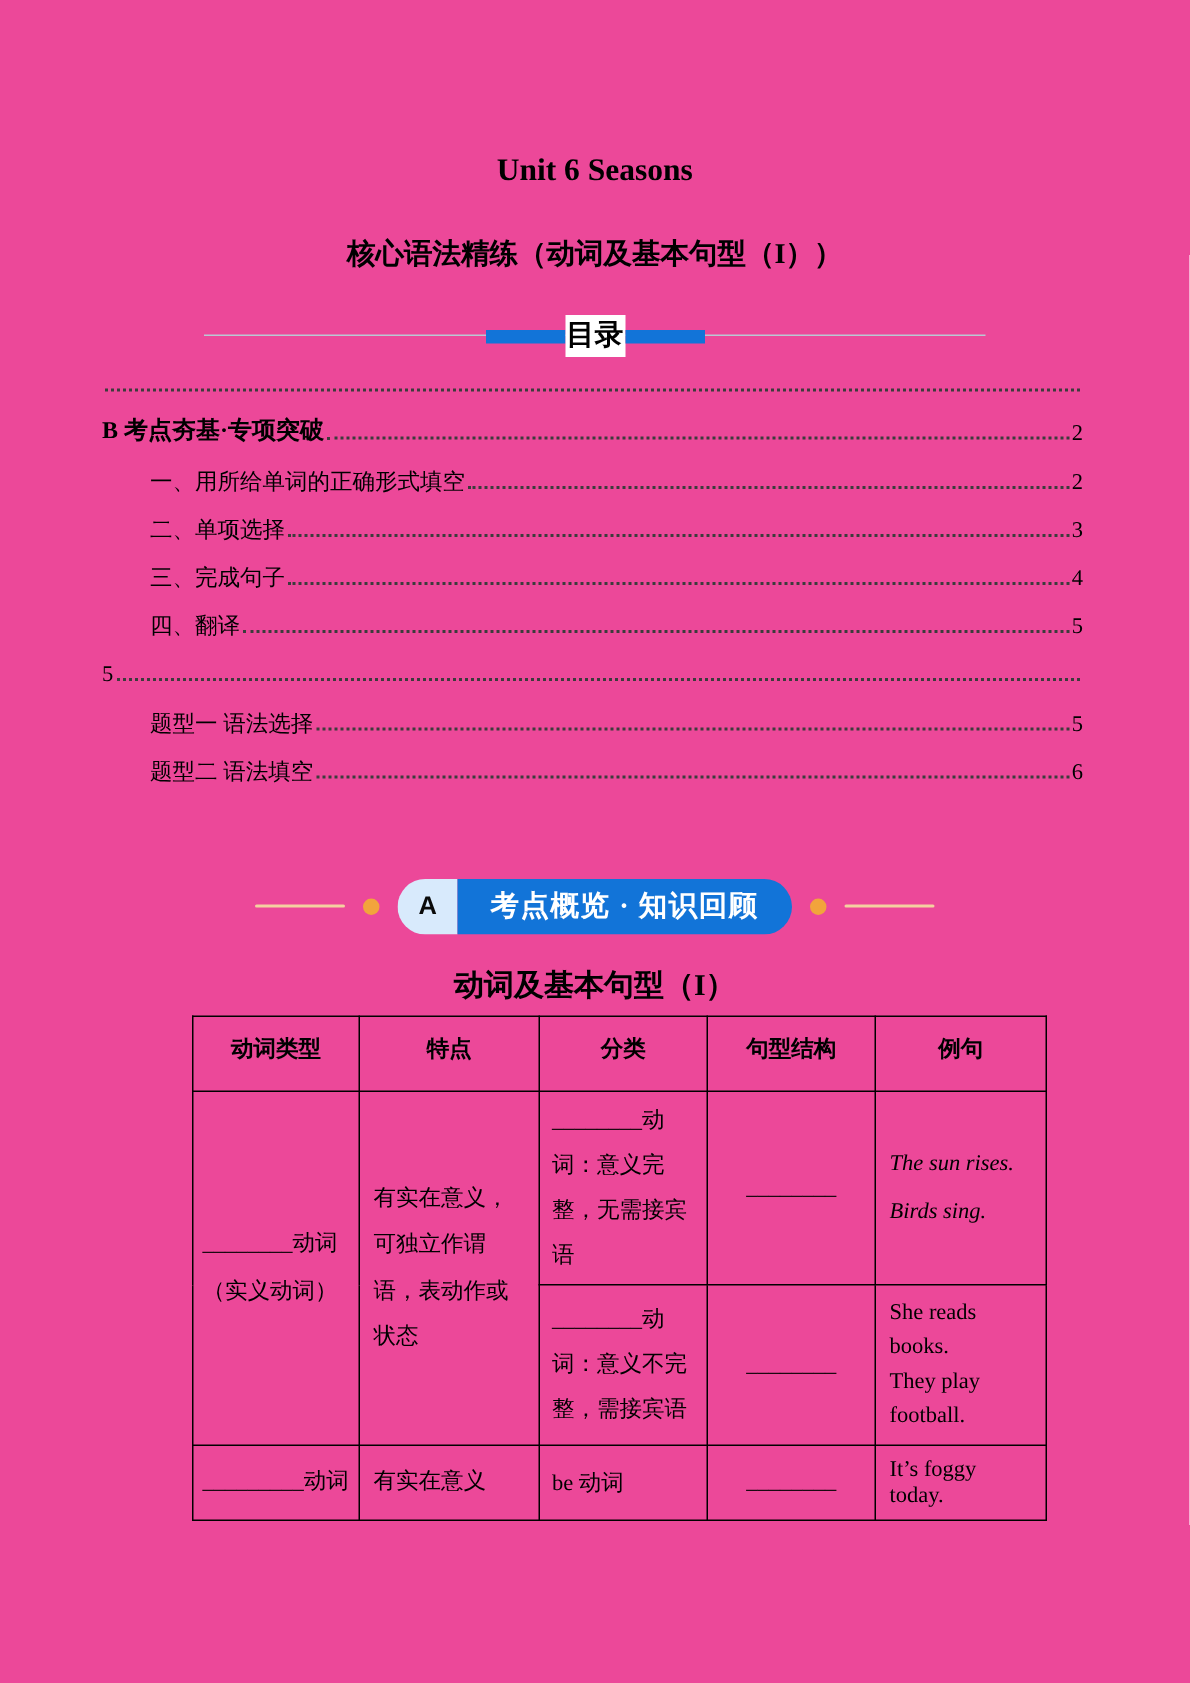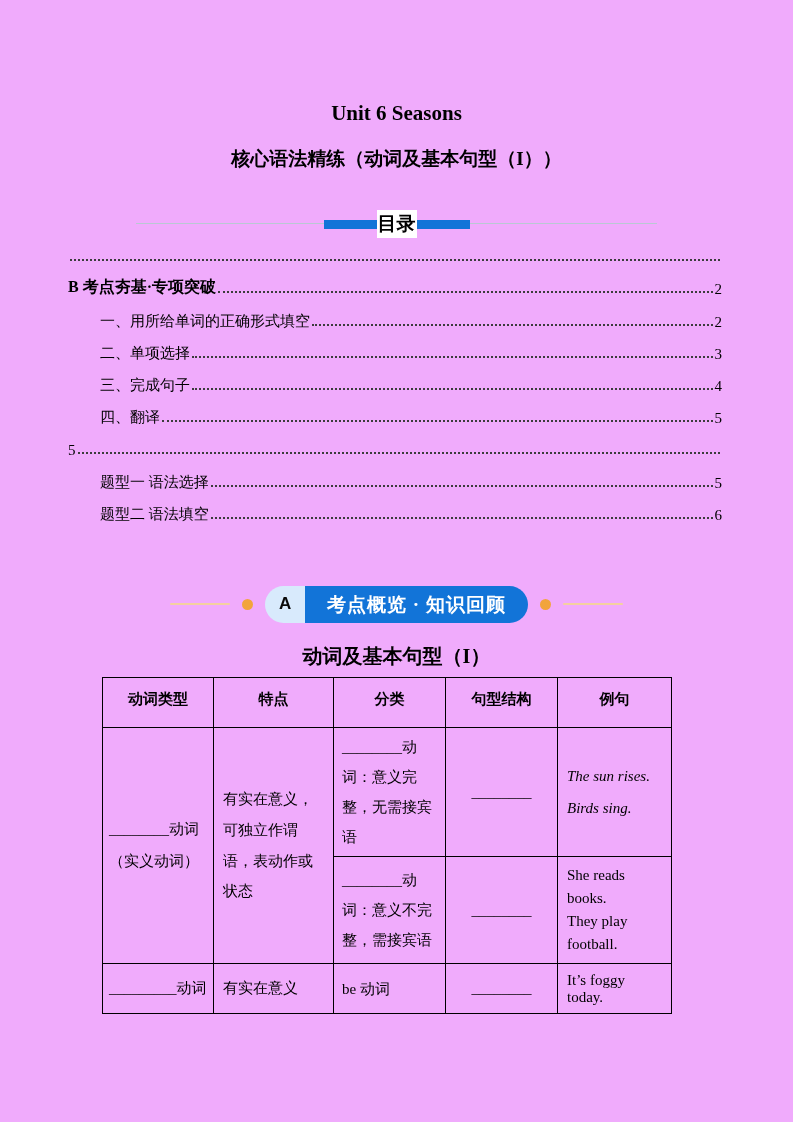--- a/index.html
+++ b/index.html
@@ -1,22 +1,22 @@
 <!DOCTYPE html>
 <html><head>
 <meta charset="utf-8">
 <style>
   * { margin:0; padding:0; box-sizing:border-box; }
   html,body { background:#ffffff; }
   body { font-family:"Liberation Serif","DejaVu Serif",serif; color:#000; }
-  .page { position:relative; width:793px; height:1122px; margin:0 auto; background:#f0abfc; overflow:hidden; }
+  .page { position:relative; width:793px; height:1122px; margin:0 auto; background:#ec4899; overflow:hidden; }
 
   .doc-title { position:absolute; top:101px; left:0; right:0; text-align:center;
                font-size:21px; font-weight:bold; }
-  .doc-subtitle { position:absolute; top:146px; left:0; right:0; text-align:center;
+  .doc-subtitle { position:absolute; top:156px; left:0; right:0; text-align:center;
                   font-size:19px; font-weight:bold; }
 
   
   .toc-head-wrap { position:absolute; top:210px; left:136px; width:521px; height:28px; }
   .toc-rule { position:absolute; top:13px; left:0; right:0; height:1px; background:#b9c8d3; }
   .toc-head-inner { position:absolute; inset:0; display:flex; align-items:center; justify-content:center; }
   .toc-bar { width:53px; height:9px; background:#1274d8; }
   .toc-heading-text { font-size:19px; font-weight:bold; line-height:28px; background:#fff; padding:0 1px; }
 
   
@@ -37,21 +37,21 @@
   .badge-letter { width:40px; background:#d8eafc; display:flex; align-items:center; justify-content:center;
                   font-family:"Liberation Sans","DejaVu Sans",sans-serif; font-weight:bold; font-size:17px; color:#0a0a0a; }
   .badge-label { background:#1274d8; color:#fff; font-weight:bold; font-size:19px;
                  line-height:37px; padding:0 22px; letter-spacing:1px; white-space:nowrap; }
 
   
   .table-title { position:absolute; top:643px; left:0; right:0; text-align:center;
                  font-size:20px; font-weight:bold; }
 
   
-  table.gtable { position:absolute; top:677px; left:102px; width:569px;
+  table.gtable { position:absolute; top:677px; left:128px; width:569px;
                  border-collapse:collapse; table-layout:fixed; }
   .gtable th, .gtable td { border:1.5px solid #000; font-size:15px; overflow:hidden; }
   .gtable th { font-weight:bold; text-align:center; vertical-align:top; padding-top:12px; }
   tr.hrow { height:50px; }
   tr.r1a  { height:129px; }
   tr.r1b  { height:107px; }
   tr.r2   { height:50px; }
   .gtable td { vertical-align:middle; }
   .c-type   { text-align:left; padding-left:6px; line-height:2.1; white-space:pre-line; }
   .c-feat   { padding:0 9px; line-height:2.05;margin-left:37px; }

